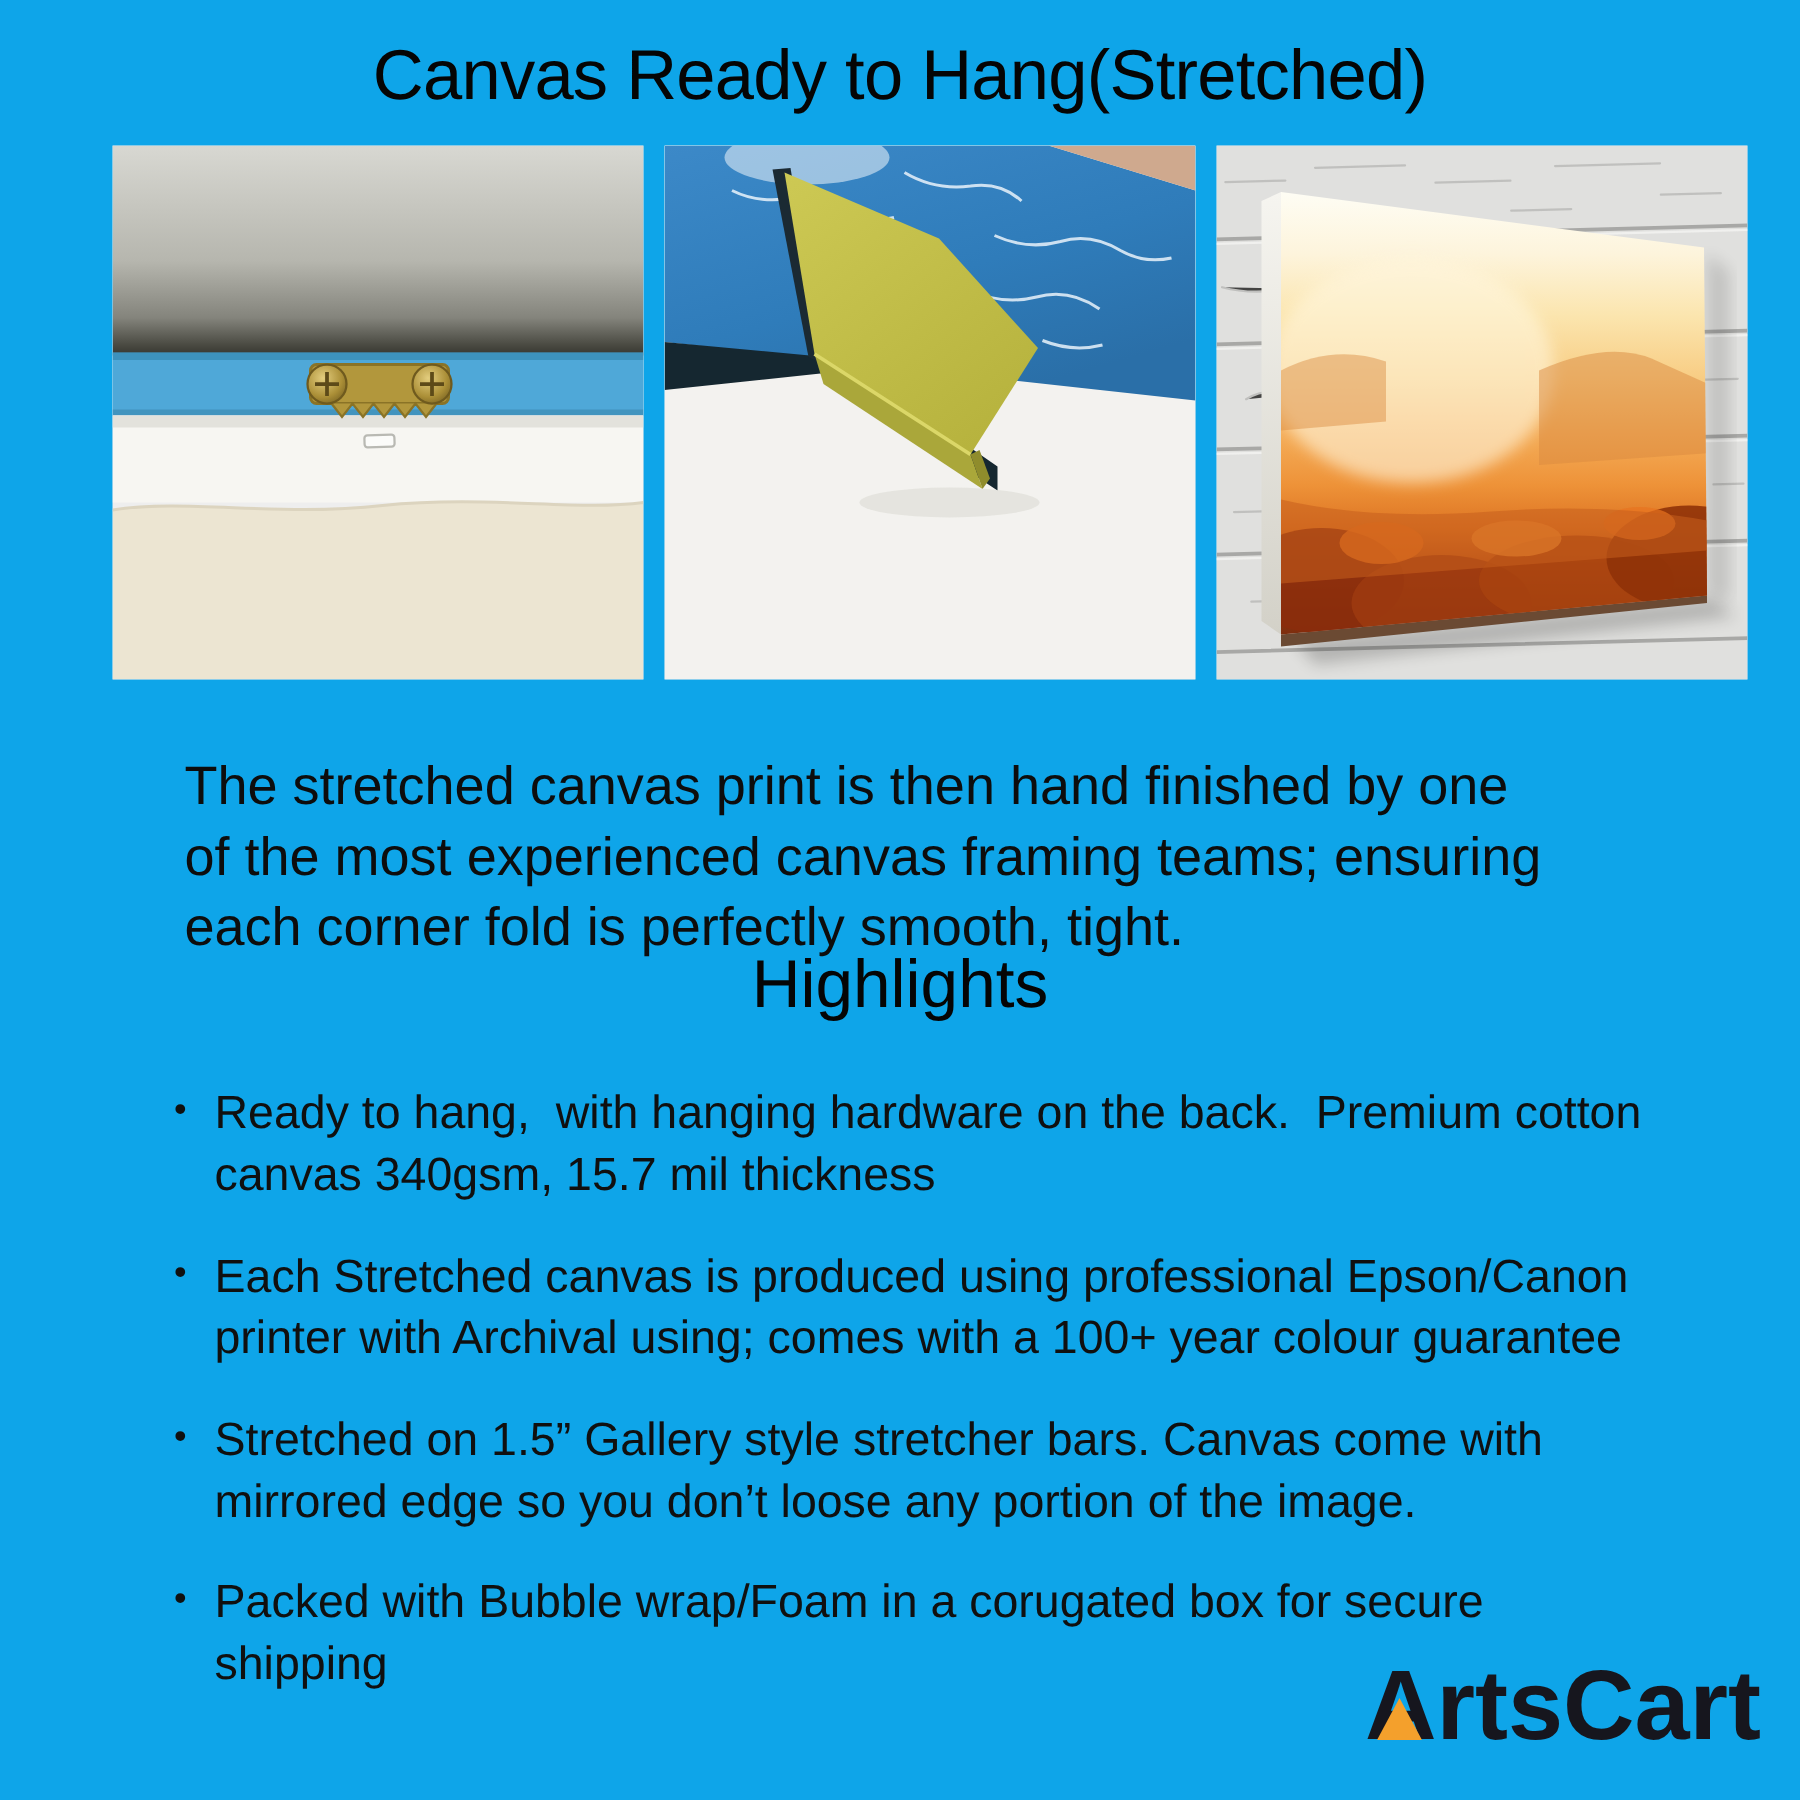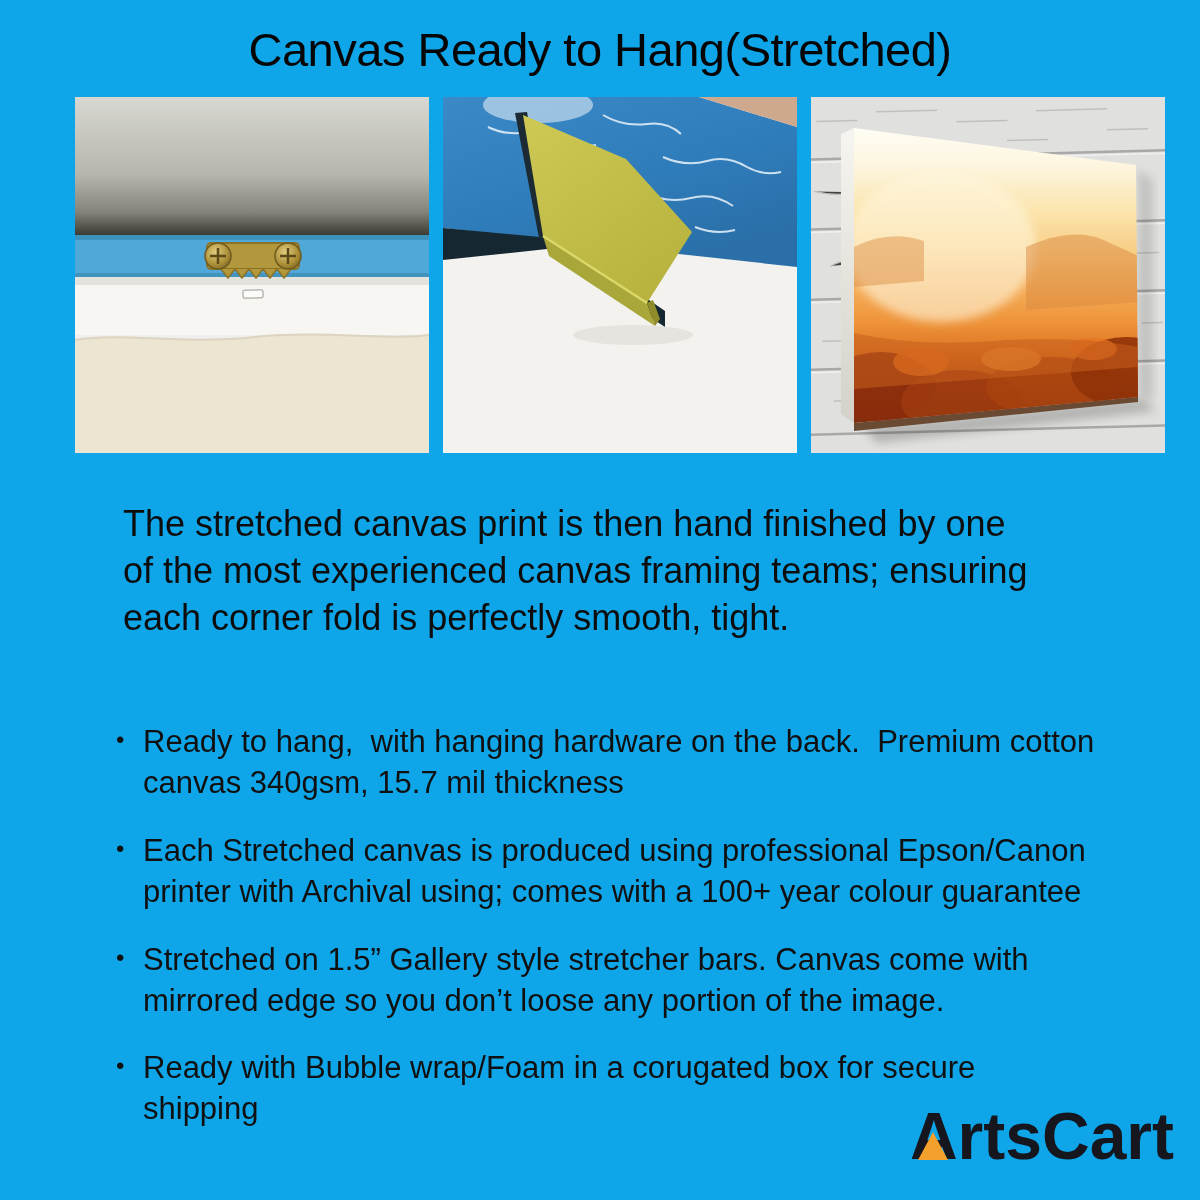--- a/index.html
+++ b/index.html
@@ -190,25 +190,26 @@
           <ellipse cx="200" cy="262" rx="30" ry="12" fill="#f09035" opacity="0.8"></ellipse>
           <ellipse cx="282" cy="252" rx="24" ry="11" fill="#e8741f" opacity="0.7"></ellipse>
           <path d="M43,236 q60,14 140,8 q80,-6 144,6 l0,20 l-284,22 Z" fill="#c75f1d" opacity="0.55"></path>
         </g>
       </svg>
     </div>
   </div>
 
   <p class="description">The stretched canvas print is then hand finished by one of the most experienced canvas framing teams; ensuring each corner fold is perfectly smooth, tight.</p>
 
+  <h2 class="highlights-heading">Highlights</h2>
 
   <ul class="highlights-list">
     <li>Ready to hang,  with hanging hardware on the back.  Premium cotton canvas 340gsm, 15.7 mil thickness</li>
     <li>Each Stretched canvas is produced using professional Epson/Canon printer with Archival using; comes with a 100+ year colour guarantee</li>
     <li>Stretched on 1.5” Gallery style stretcher bars. Canvas come with mirrored edge so you don’t loose any portion of the image.</li>
-    <li>Ready with Bubble wrap/Foam in a corugated box for secure shipping</li>
+    <li>Packed with Bubble wrap/Foam in a corugated box for secure shipping</li>
   </ul>
 
   <div class="logo" style="color: rgb(22, 22, 30);">
     <span class="logo-a"><span>A</span><span class="logo-a-tri" style="border-bottom-color: rgb(244, 160, 44);"></span></span><span>rtsCart</span>
   </div>
 
 </div>
 
 </body></html>

